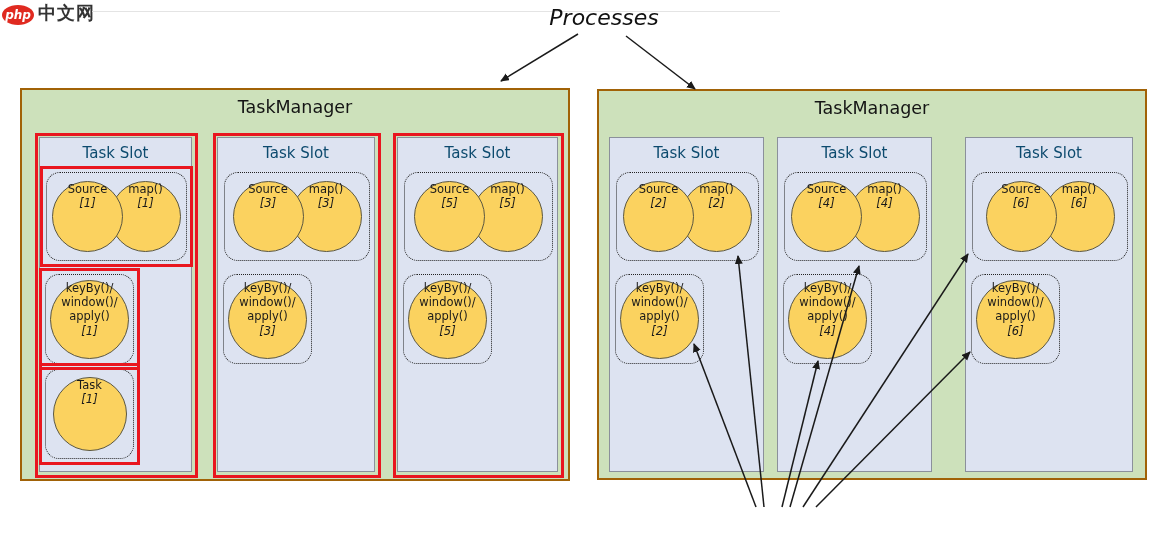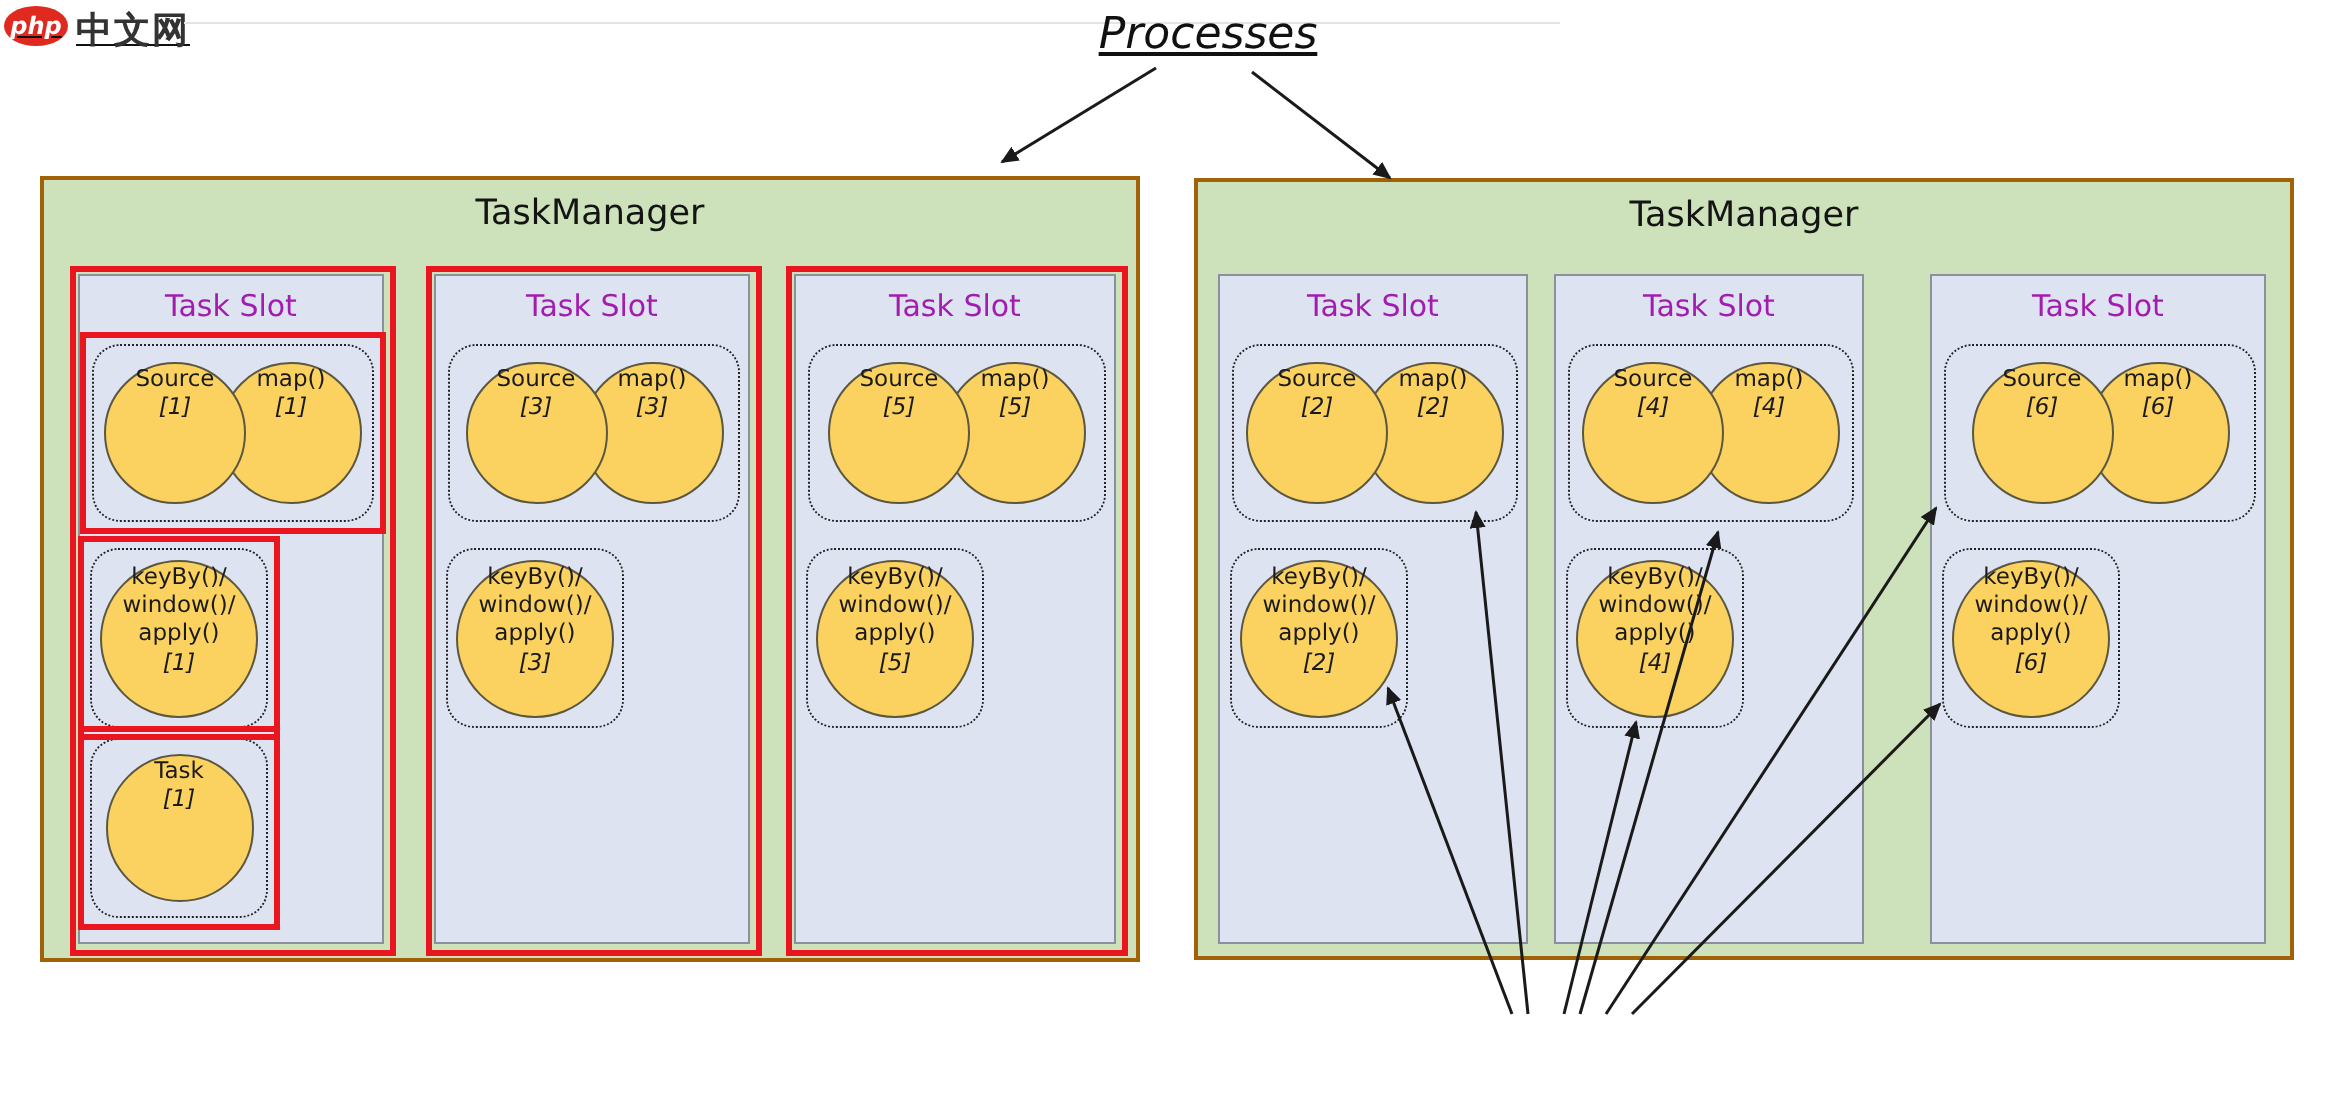--- a/index.html
+++ b/index.html
@@ -1,38 +1,38 @@
 <!DOCTYPE html>
 <html><head>
 <meta charset="utf-8">
 <style>
   html,body{margin:0;padding:0;background:#ffffff;}
   .page{position:relative;width:1163px;height:549px;background:#ffffff;overflow:hidden;
         font-family:"DejaVu Sans","Liberation Sans",sans-serif;color:#111;}
 
   
-  .logo{position:absolute;left:2px;top:3px;display:flex;align-items:flex-start;gap:4px;height:22px;text-decoration:underline;}
+  .logo{position:absolute;left:2px;top:3px;display:flex;align-items:flex-end;gap:4px;height:22px;}
   .logo-badge{display:flex;align-items:center;justify-content:center;width:32px;height:20px;
         background:#e02a20;border-radius:50%;color:#fff;font-style:italic;font-weight:bold;
         font-size:12px;line-height:1;}
   .logo-text{font-size:18px;font-weight:bold;color:#333;font-family:sans-serif;letter-spacing:1px;}
   .header-rule{position:absolute;left:92px;top:11px;width:688px;height:1px;background:#e4e4e4;}
 
   
-  .annotation{position:absolute;font-style:italic;font-size:22px;color:#111;text-align:center;text-decoration:underline;}
+  .annotation{position:absolute;font-style:italic;font-size:22px;color:#111;text-align:center;}
   .processes{left:534px;top:5px;width:140px;}
   .threads{left:719px;top:510px;width:140px;}
 
   
   .taskmanager{position:absolute;background:#cde1bb;border:2px solid #a16207;box-sizing:border-box;}
   .tm-title{position:absolute;left:0;top:7px;width:100%;text-align:center;font-size:17.5px;color:#141414;}
 
   
   .slot{position:absolute;background:#dde3f1;border:1.5px solid #8b909b;box-sizing:border-box;}
-  .slot-label{position:absolute;left:0;top:6px;width:100%;text-align:center;font-size:15px;color:#a21caf;}
+  .slot-label{position:absolute;left:0;top:6px;width:100%;text-align:center;font-size:15px;color:#0c4a6e;}
 
   
   .group{position:absolute;border:1.6px dotted #222;border-radius:14px;box-sizing:border-box;
          display:flex;align-items:center;justify-content:center;}
 
   
   .task{border-radius:50%;background:#fbd25f;border:1.4px solid #5b5741;box-sizing:border-box;
         display:flex;align-items:flex-start;justify-content:center;text-align:center;flex:0 0 auto;}
   .task .task-label{display:flex;flex-direction:column;line-height:1.25;font-size:11.5px;color:#1a1a1a;}
   .task .idx{font-style:italic;}

